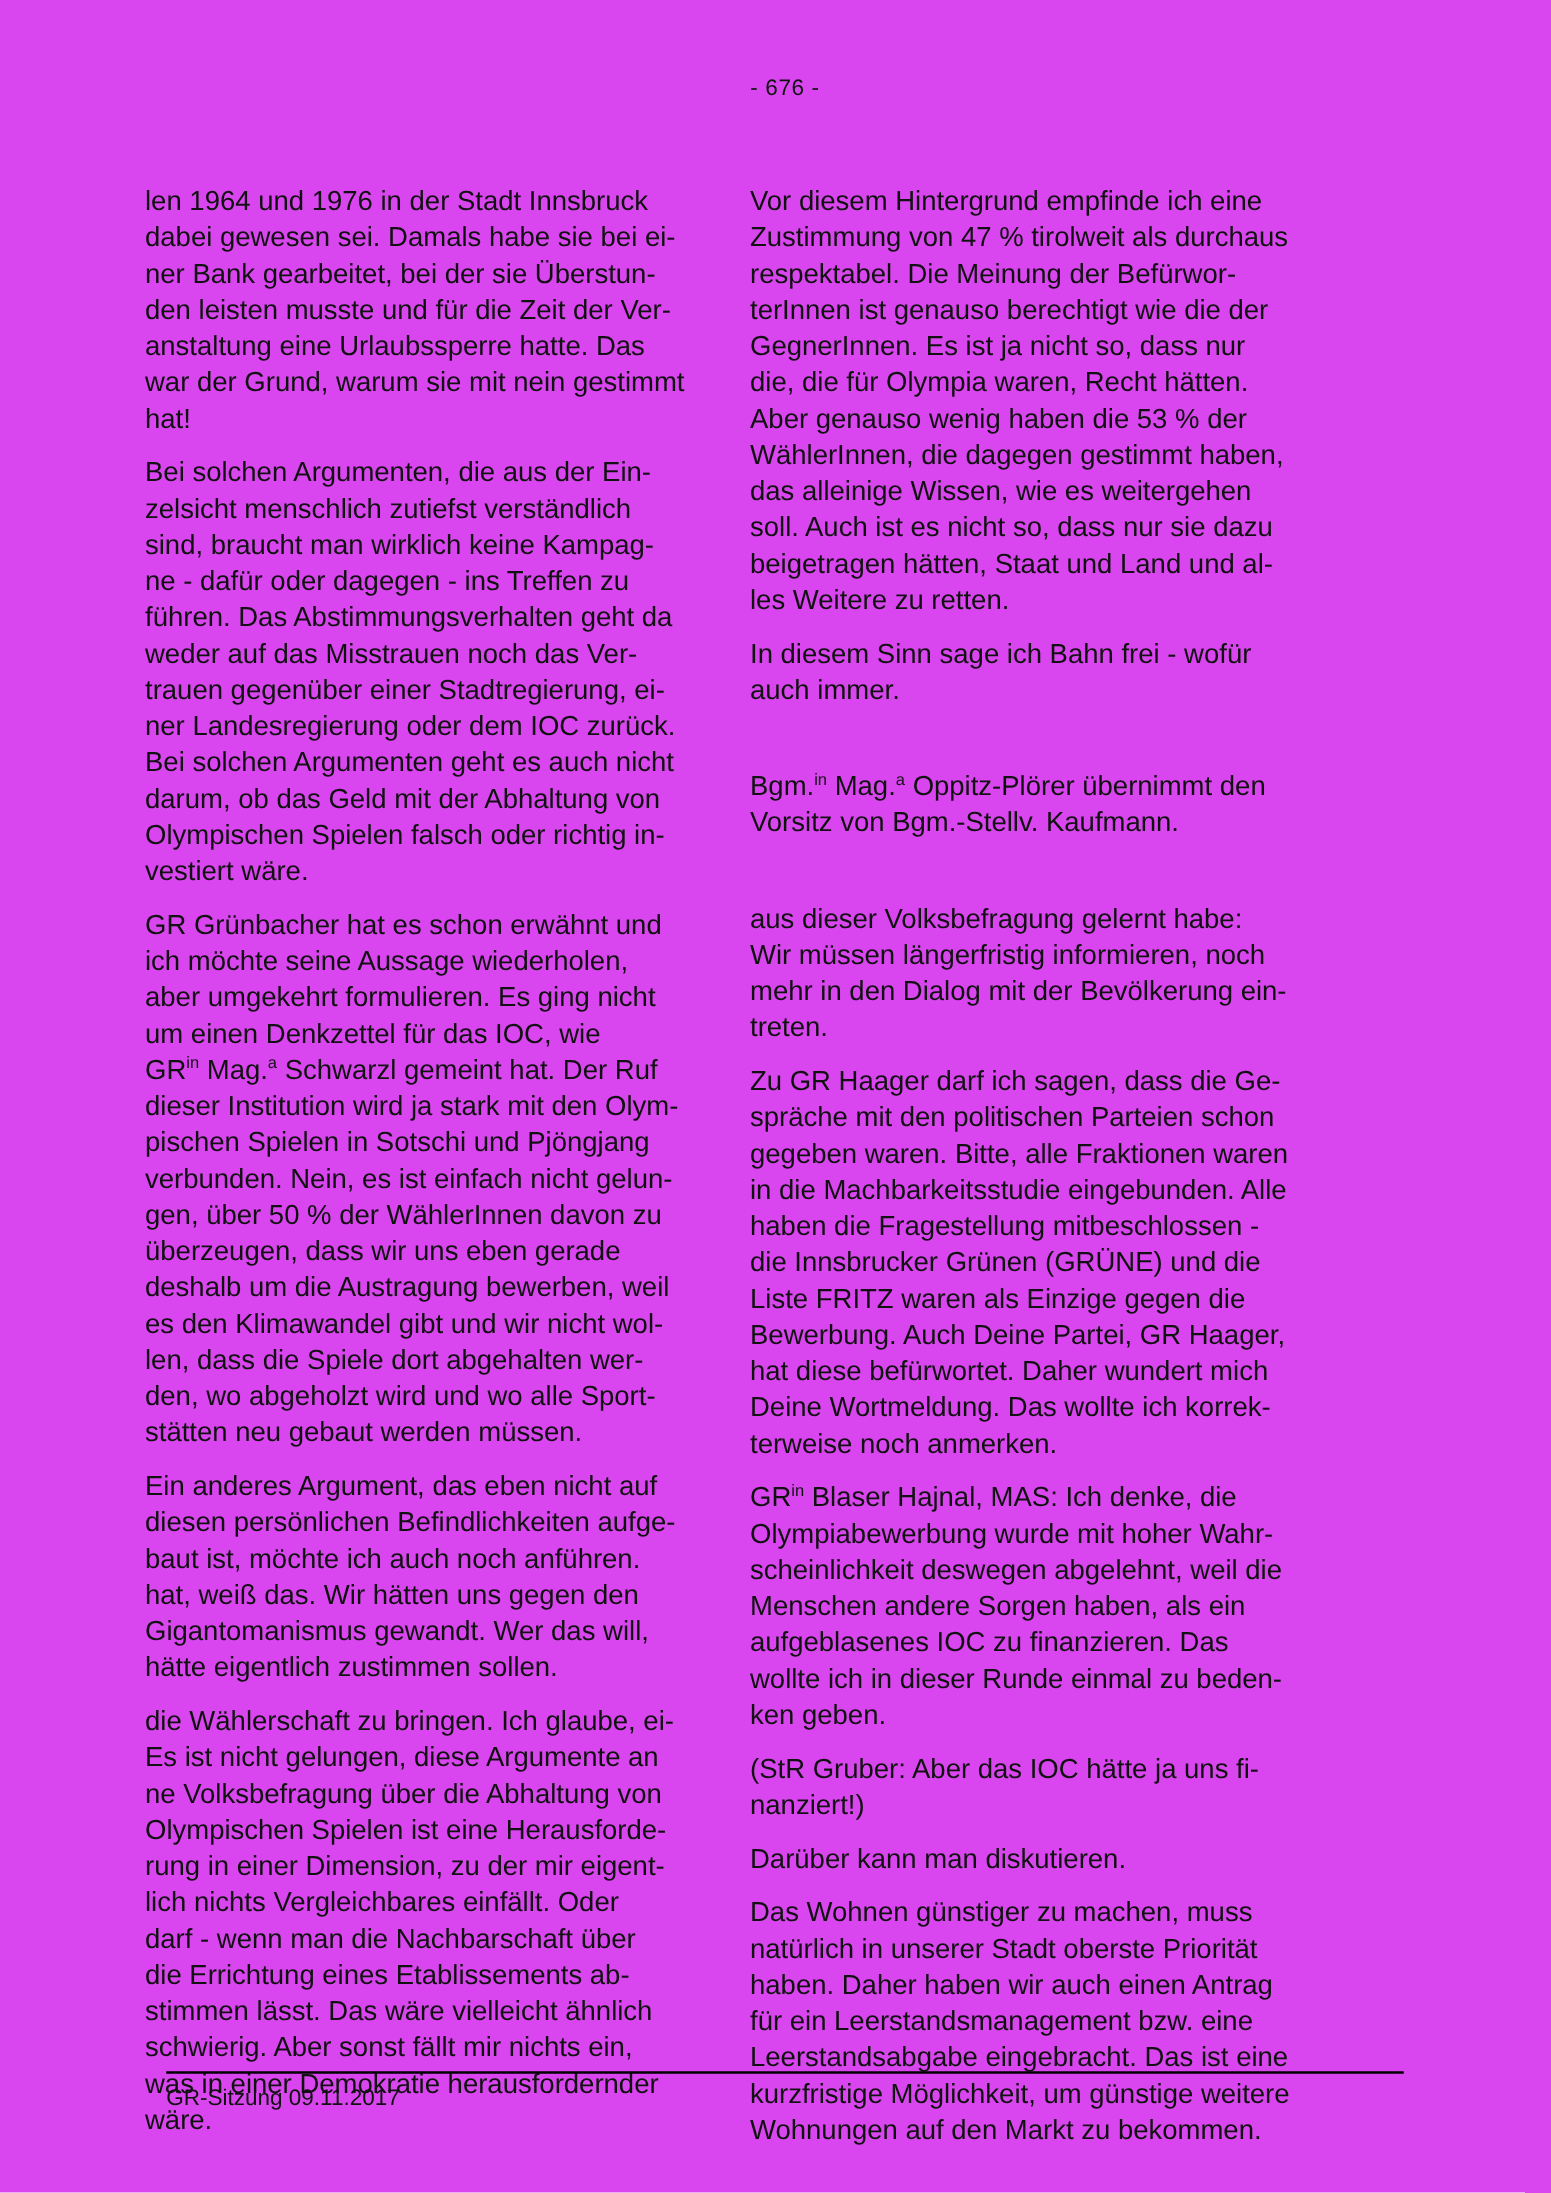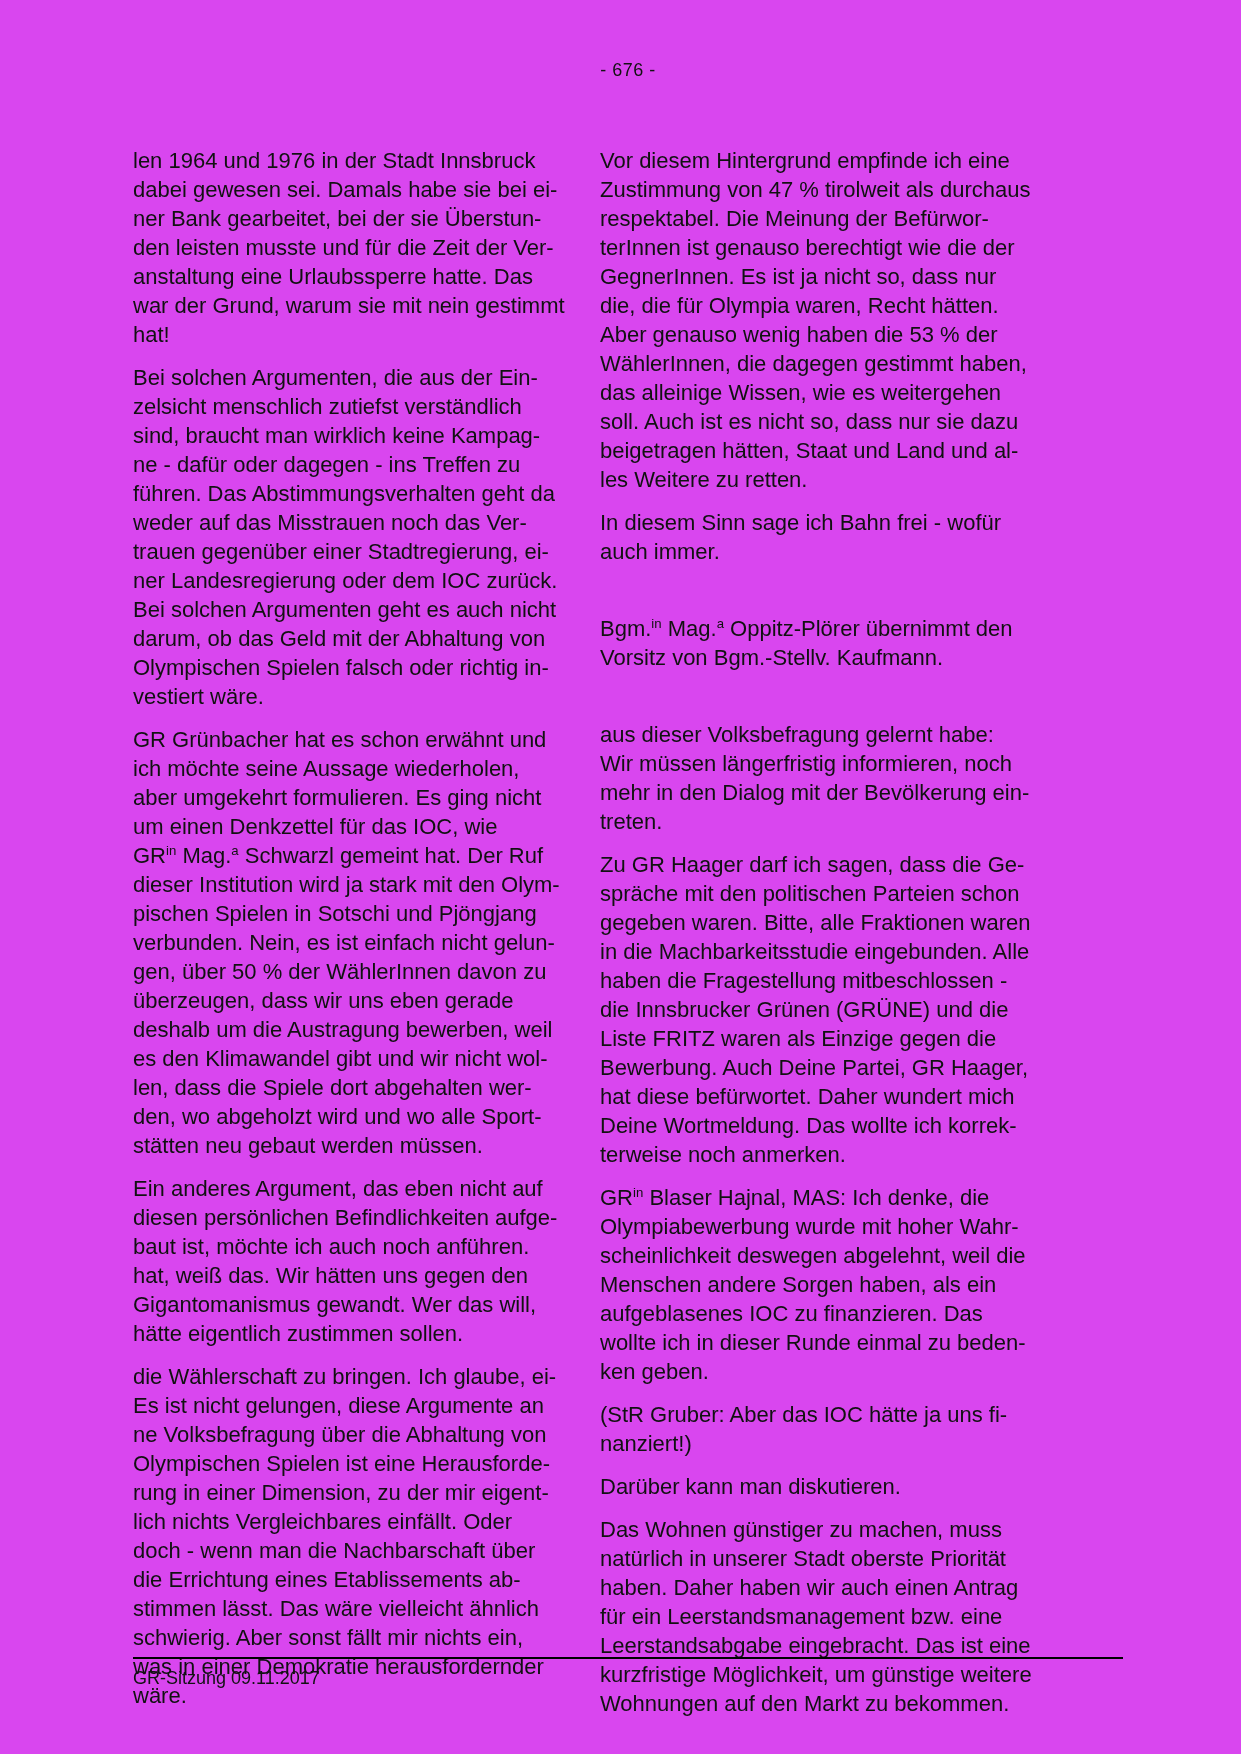--- a/index.html
+++ b/index.html
@@ -24,21 +24,21 @@
     text-align: center;
     font-size: 18px;
     letter-spacing: 0.5px;
   }
   .column {
     position: absolute;
     top: 146px;
     font-size: 22px;
     line-height: 29px;
   }
-  .column-left  { left: 133px; width: 445px; }
+  .column-left  { left: 116px; width: 445px; }
   .column-right { left: 600px; width: 450px; }
   .para { margin: 0 0 14px 0; }
   .para.gap-before { margin-top: 48px; }
   .line { white-space: nowrap; }
   sup {
     font-size: 0.60em;
     line-height: 0;
     vertical-align: super;
   }
   .footer-rule {
@@ -112,21 +112,21 @@
         <div class="line">Gigantomanismus gewandt. Wer das will,</div>
         <div class="line">hätte eigentlich zustimmen sollen.</div>
       </div>
       <div class="para">
         <div class="line">die Wählerschaft zu bringen. Ich glaube, ei-</div>
         <div class="line">Es ist nicht gelungen, diese Argumente an</div>
         <div class="line">ne Volksbefragung über die Abhaltung von</div>
         <div class="line">Olympischen Spielen ist eine Herausforde-</div>
         <div class="line">rung in einer Dimension, zu der mir eigent-</div>
         <div class="line">lich nichts Vergleichbares einfällt. Oder</div>
-        <div class="line">doch - wenn man die Nachbarschaft über</div>
+        <div class="line">darf - wenn man die Nachbarschaft über</div>
         <div class="line">die Errichtung eines Etablissements ab-</div>
         <div class="line">stimmen lässt. Das wäre vielleicht ähnlich</div>
         <div class="line">schwierig. Aber sonst fällt mir nichts ein,</div>
         <div class="line">was in einer Demokratie herausfordernder</div>
         <div class="line">wäre.</div>
       </div>
     </div>
 
   <div class="column column-right">
       <div class="para">

